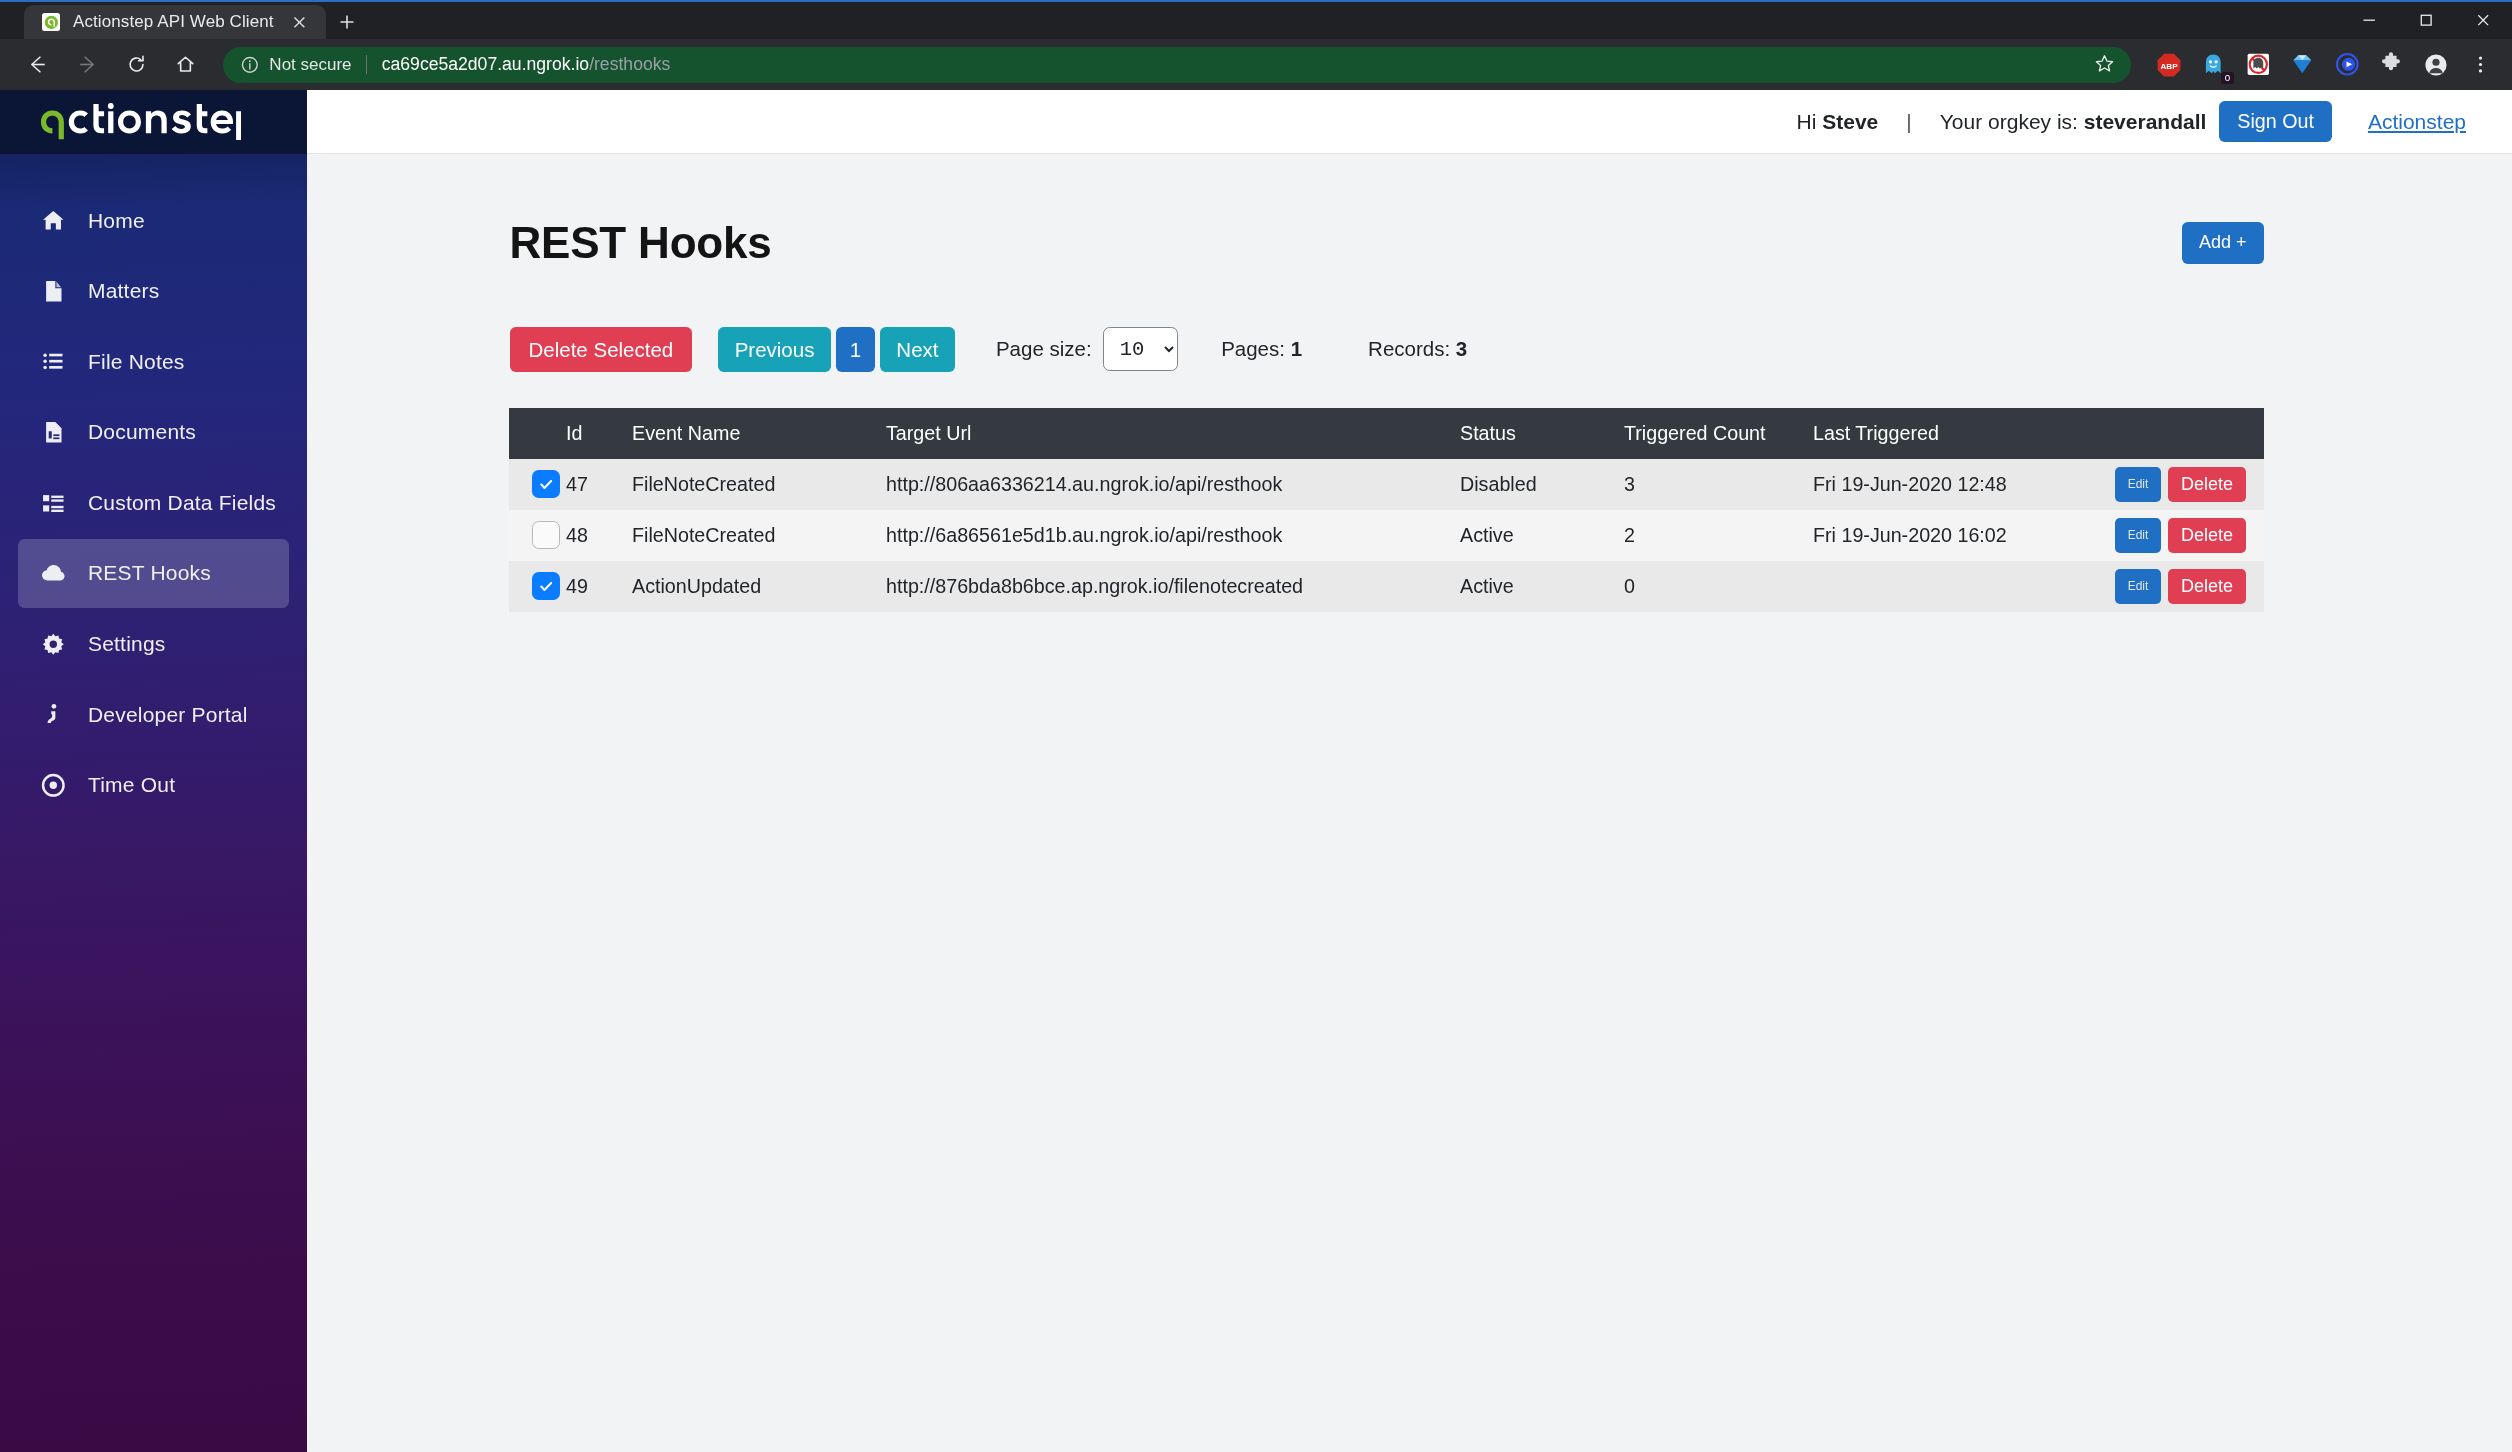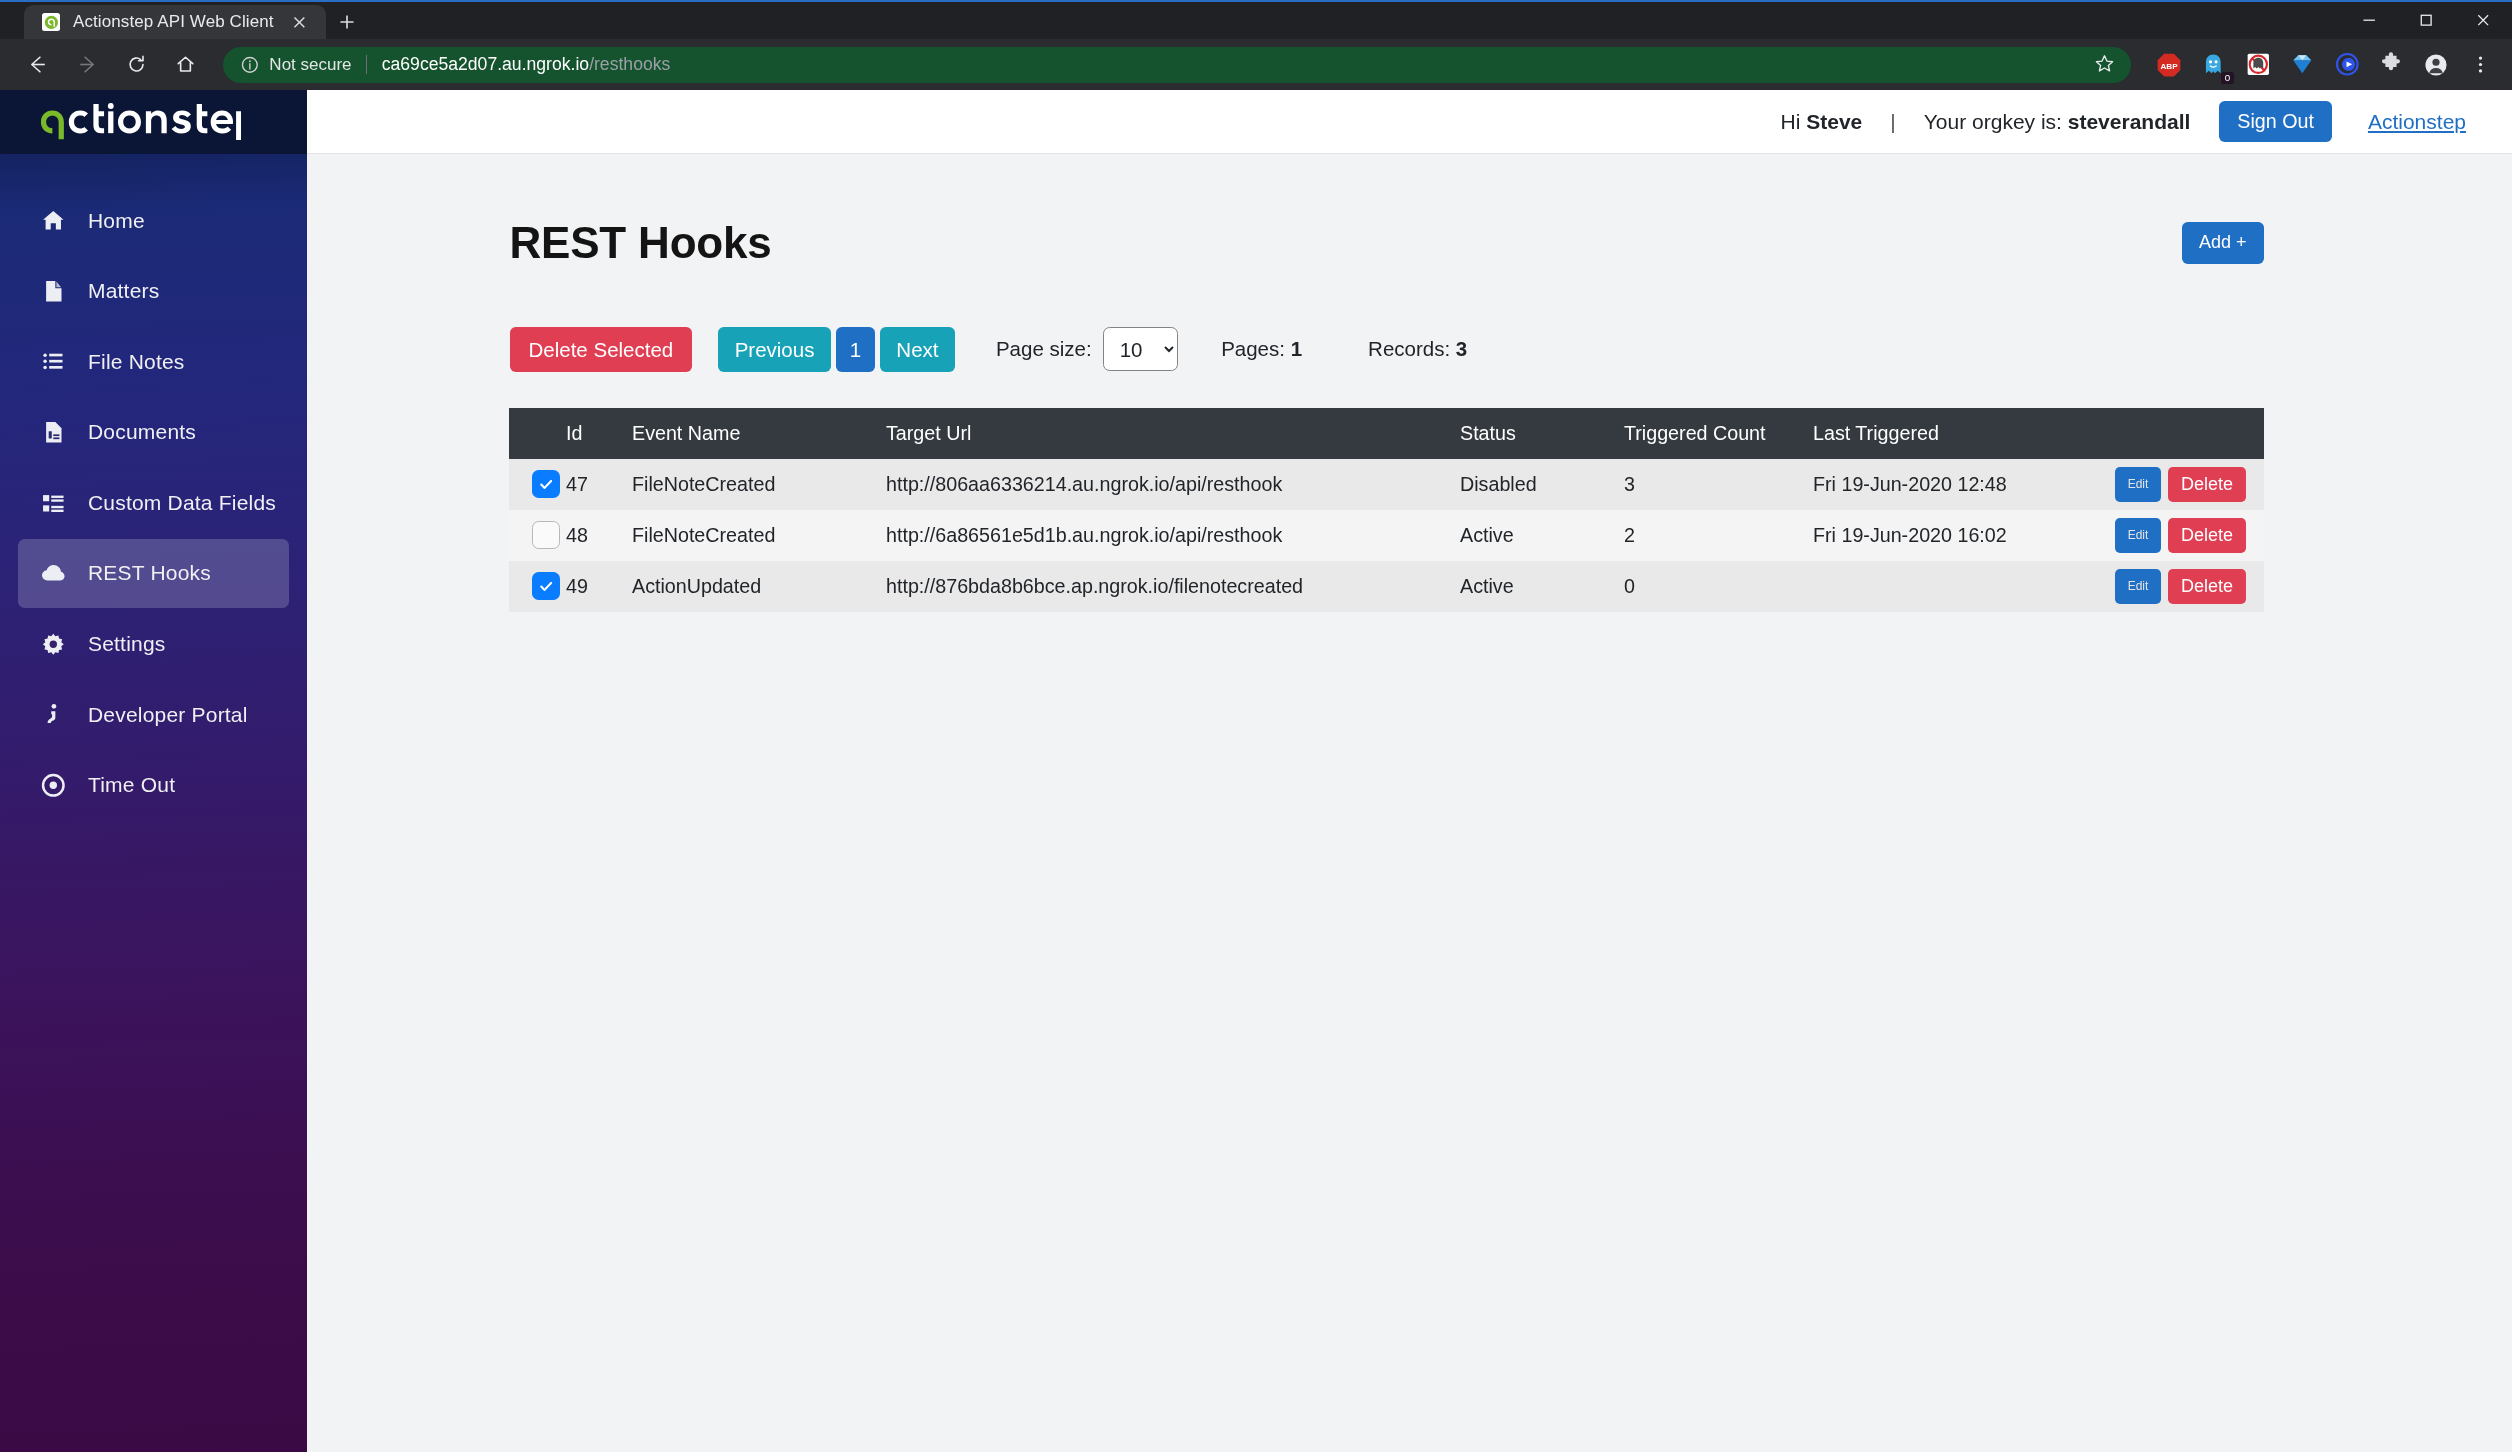--- a/index.html
+++ b/index.html
@@ -103,21 +103,21 @@
 
   
   .main { flex: 1 1 auto; display: flex; flex-direction: column; min-width: 0; border-radius: 23px; }
   .appheader {
     height: 64px; flex: 0 0 64px; background: #ffffff; border-bottom: 0.8px solid #e3e3e3;
     display: flex; align-items: center; justify-content: flex-end; padding-right: 46px; gap: 0;
   }
   .greet { font-size: 21px; color: #212529; margin-right: 28px; }
   .greet b { font-weight: bold; }
   .vbar { color: #555; font-size: 21px; margin-right: 28px; }
-  .orgkey { font-size: 21px; color: #212529; margin-right: 29px; }
+  .orgkey { font-size: 21px; color: #212529; margin-right: 13px; }
   .orgkey b { font-weight: bold; }
   .signout {
     background: #1f6fc4; color: #fff; font-size: 19.7px; border: none;
     border-radius: 5.7px; padding: 9.8px 18px; line-height: 1.1;
   }
   .brandlink { color: #1f6fc4; font-size: 21px; margin-left: 36px; }
 
   .content { flex: 1 1 auto; overflow: hidden; padding: 0 46px 0 0; }
 
   .titlerow {
@@ -135,21 +135,21 @@
     display: flex; align-items: center; gap: 0;
   }
   .btn { border: none; border-radius: 5.7px; color: #fff; line-height: 1.15; cursor: default; }
   .btn-danger { background: #e03e52; font-size: 20.5px; padding: 10.7px 19px; }
   .btn-teal { background: #18a2b8; font-size: 20.5px; padding: 10.7px 16.4px; }
   .btn-page { background: #1f6fc4; font-size: 20.5px; padding: 10.7px 14px; }
   .pgroup { display: flex; gap: 4.9px; margin-left: 26px; }
   .pagesize-label { font-size: 20.5px; color: #212529; margin-left: 41px; margin-right: 11.5px; }
   .pagesize-select {
     width: 75px; height: 44px; border: 1.6px solid #838383; border-radius: 6.6px;
-    background: #fff; font-size: 20.5px; color: #212529; font-family: Liberation Sans, sans-serif;
+    background: #fff; font-size: 20.5px; color: #212529; font-family: Liberation Mono, monospace;
     padding-left: 11.5px;
   }
   .pages-txt { font-size: 20.5px; color: #212529; margin-left: 43px; }
   .records-txt { font-size: 20.5px; color: #212529; margin-left: 66px; }
   .pages-txt b, .records-txt b { font-weight: bold; }
 
   table.hooks {
     width: 1754px; margin: 36px auto 0 auto; border-collapse: collapse; table-layout: fixed;
   }
   table.hooks thead th {

